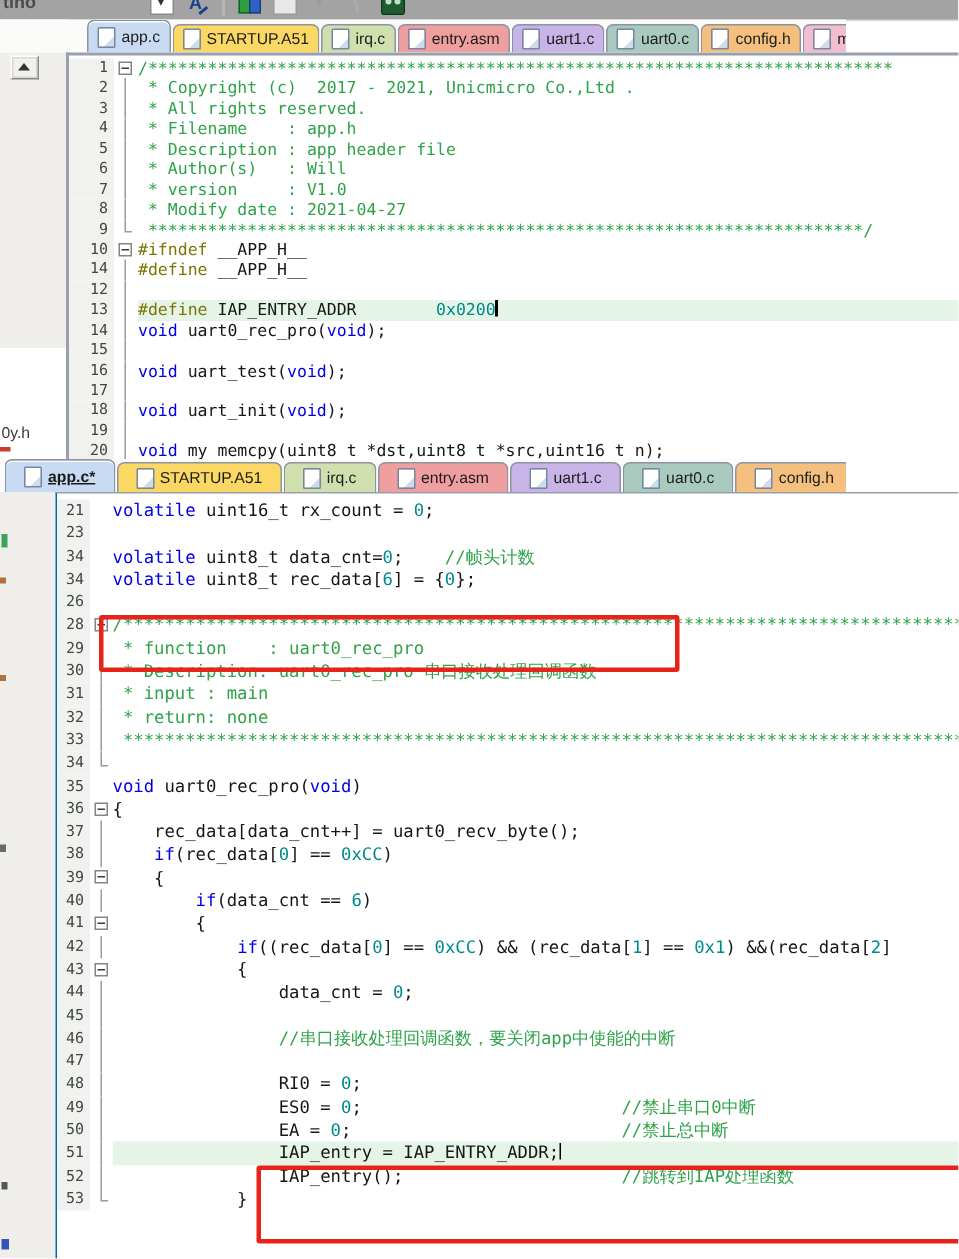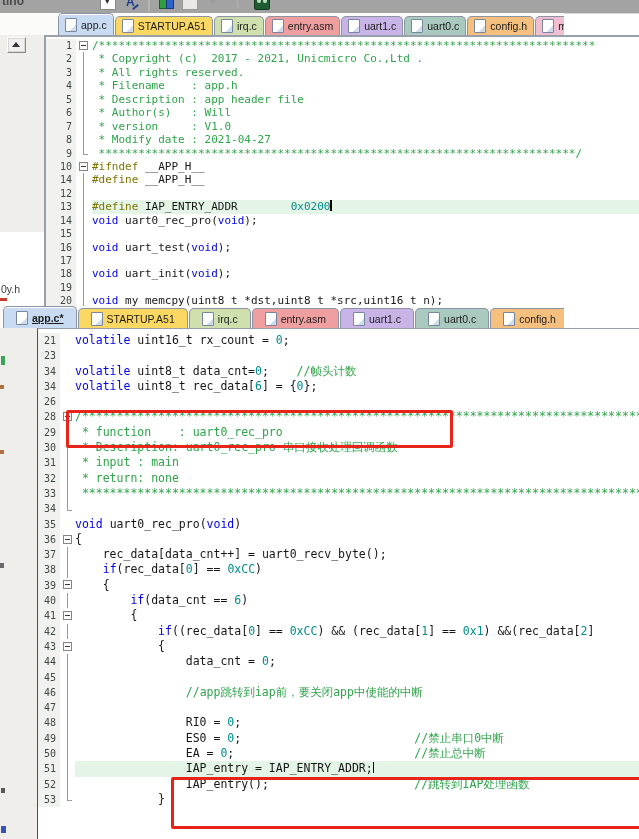--- a/index.html
+++ b/index.html
@@ -435,21 +435,21 @@
           <span class="codetext"><span class="seg pl">                data_cnt = </span><span class="seg num">0</span><span class="seg pl">;</span></span>
         </div>
         <div class="crow">
           <span class="ln">45</span>
           <span class="fold line"></span>
           <span class="codetext"></span>
         </div>
         <div class="crow">
           <span class="ln">46</span>
           <span class="fold line"></span>
-          <span class="codetext"><span class="seg pl">                </span><span class="seg com">//app跳转到iap前，要关闭app中使能的中断</span></span>
+          <span class="codetext"><span class="seg pl">                </span><span class="seg com">//串口接收处理回调函数，要关闭app中使能的中断</span></span>
         </div>
         <div class="crow">
           <span class="ln">47</span>
           <span class="fold line"></span>
           <span class="codetext"></span>
         </div>
         <div class="crow">
           <span class="ln">48</span>
           <span class="fold line"></span>
           <span class="codetext"><span class="seg pl">                RI0 = </span><span class="seg num">0</span><span class="seg pl">;</span></span>

